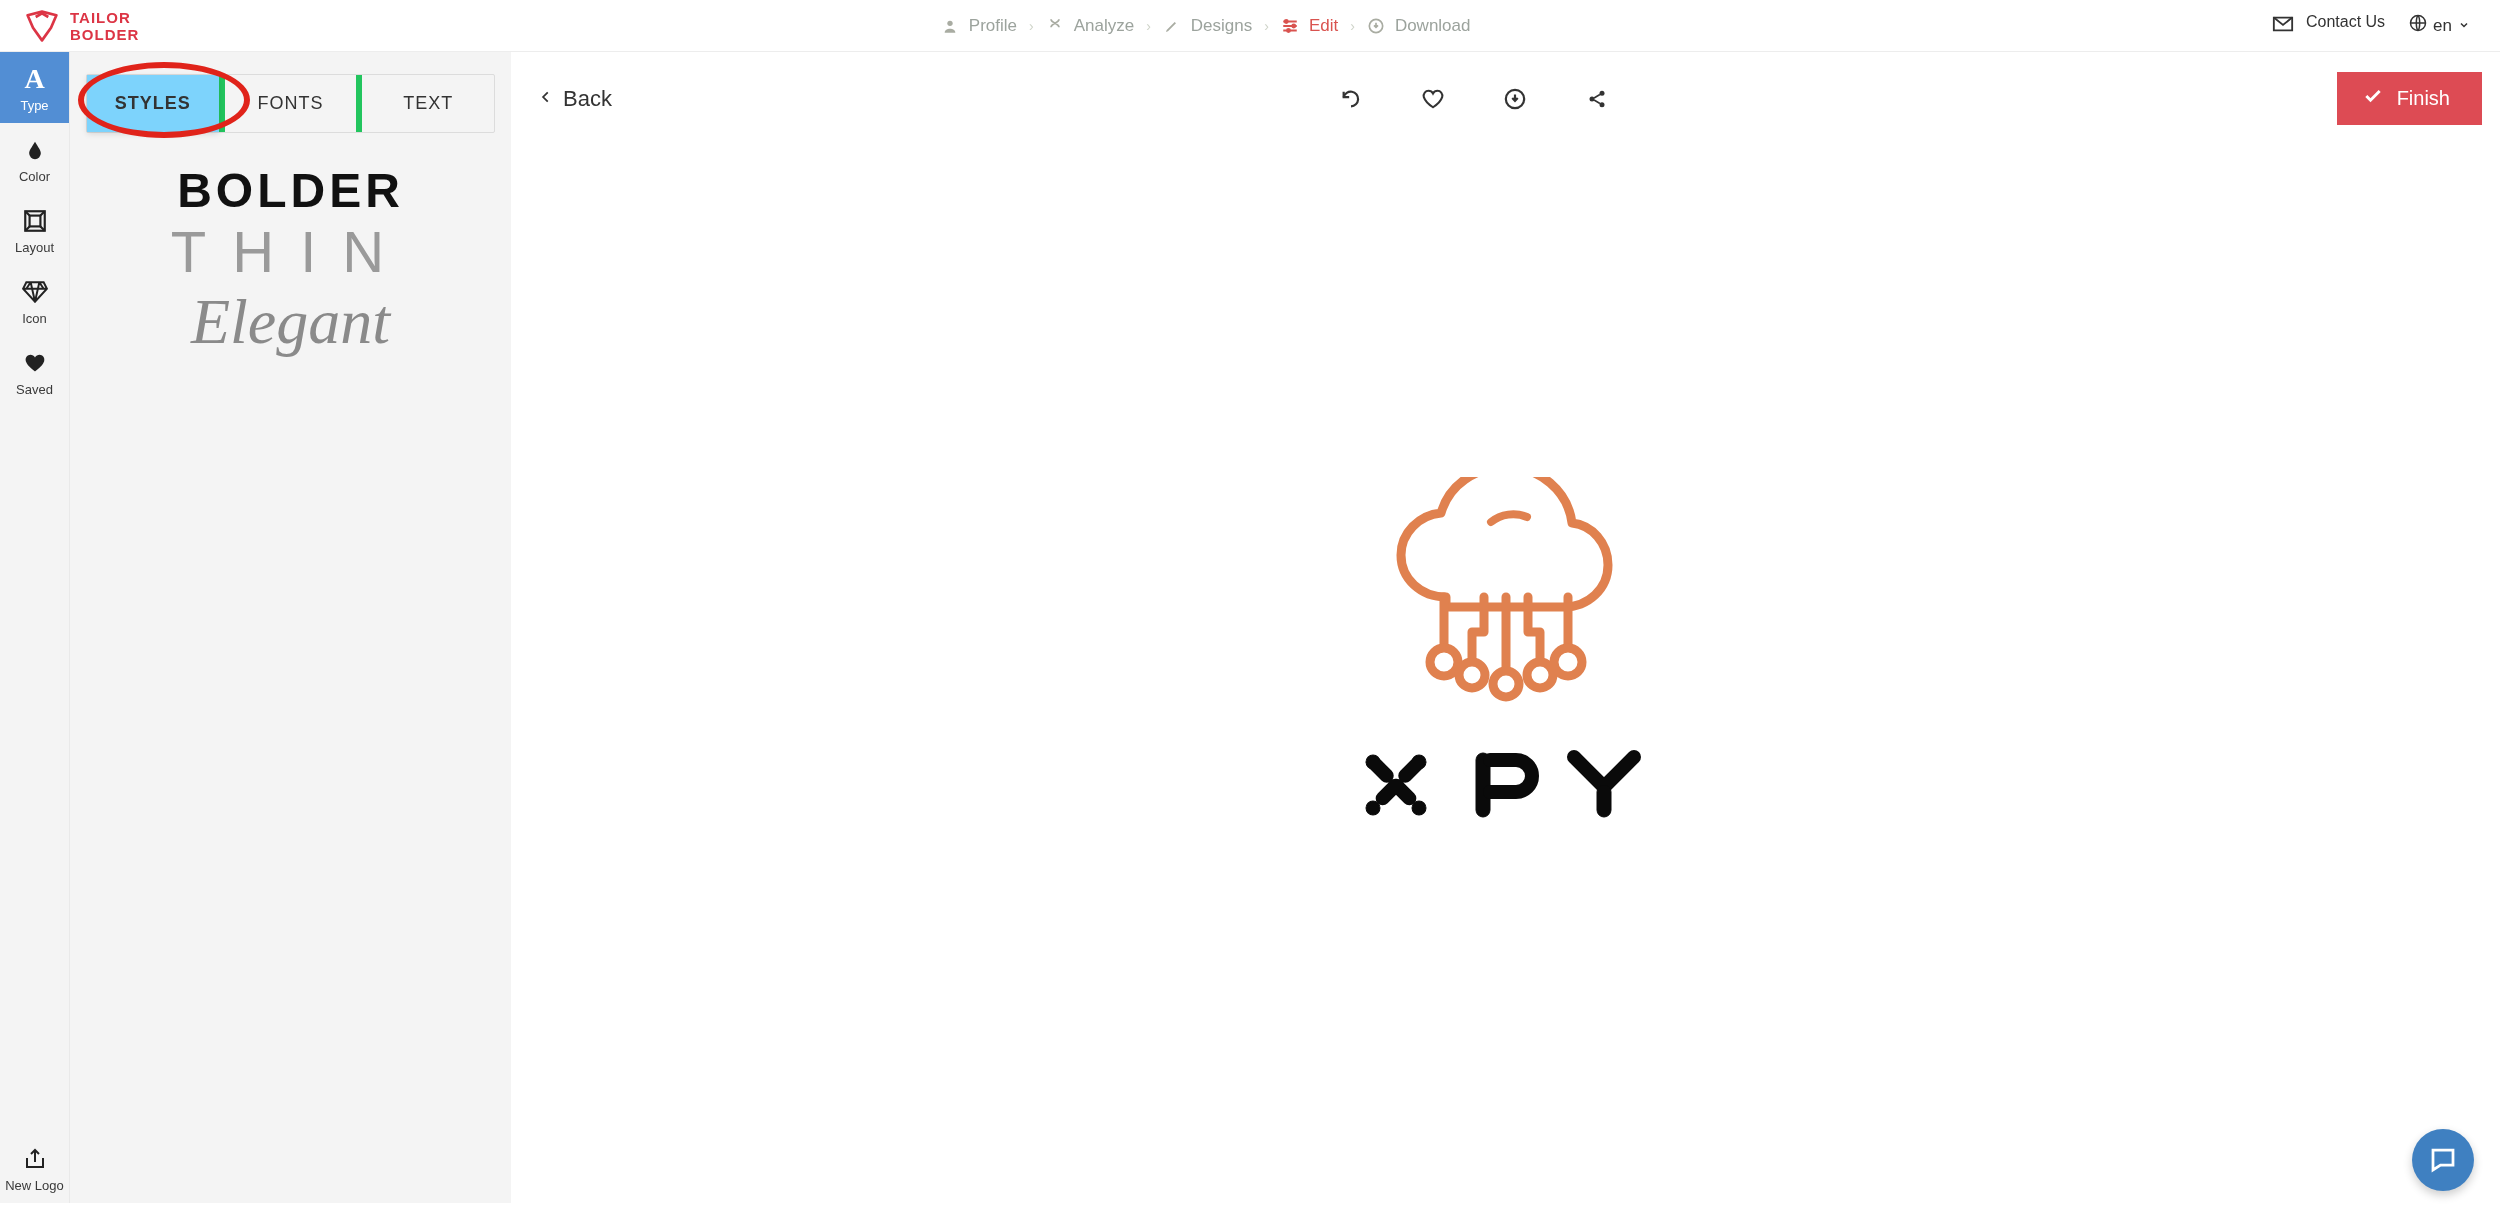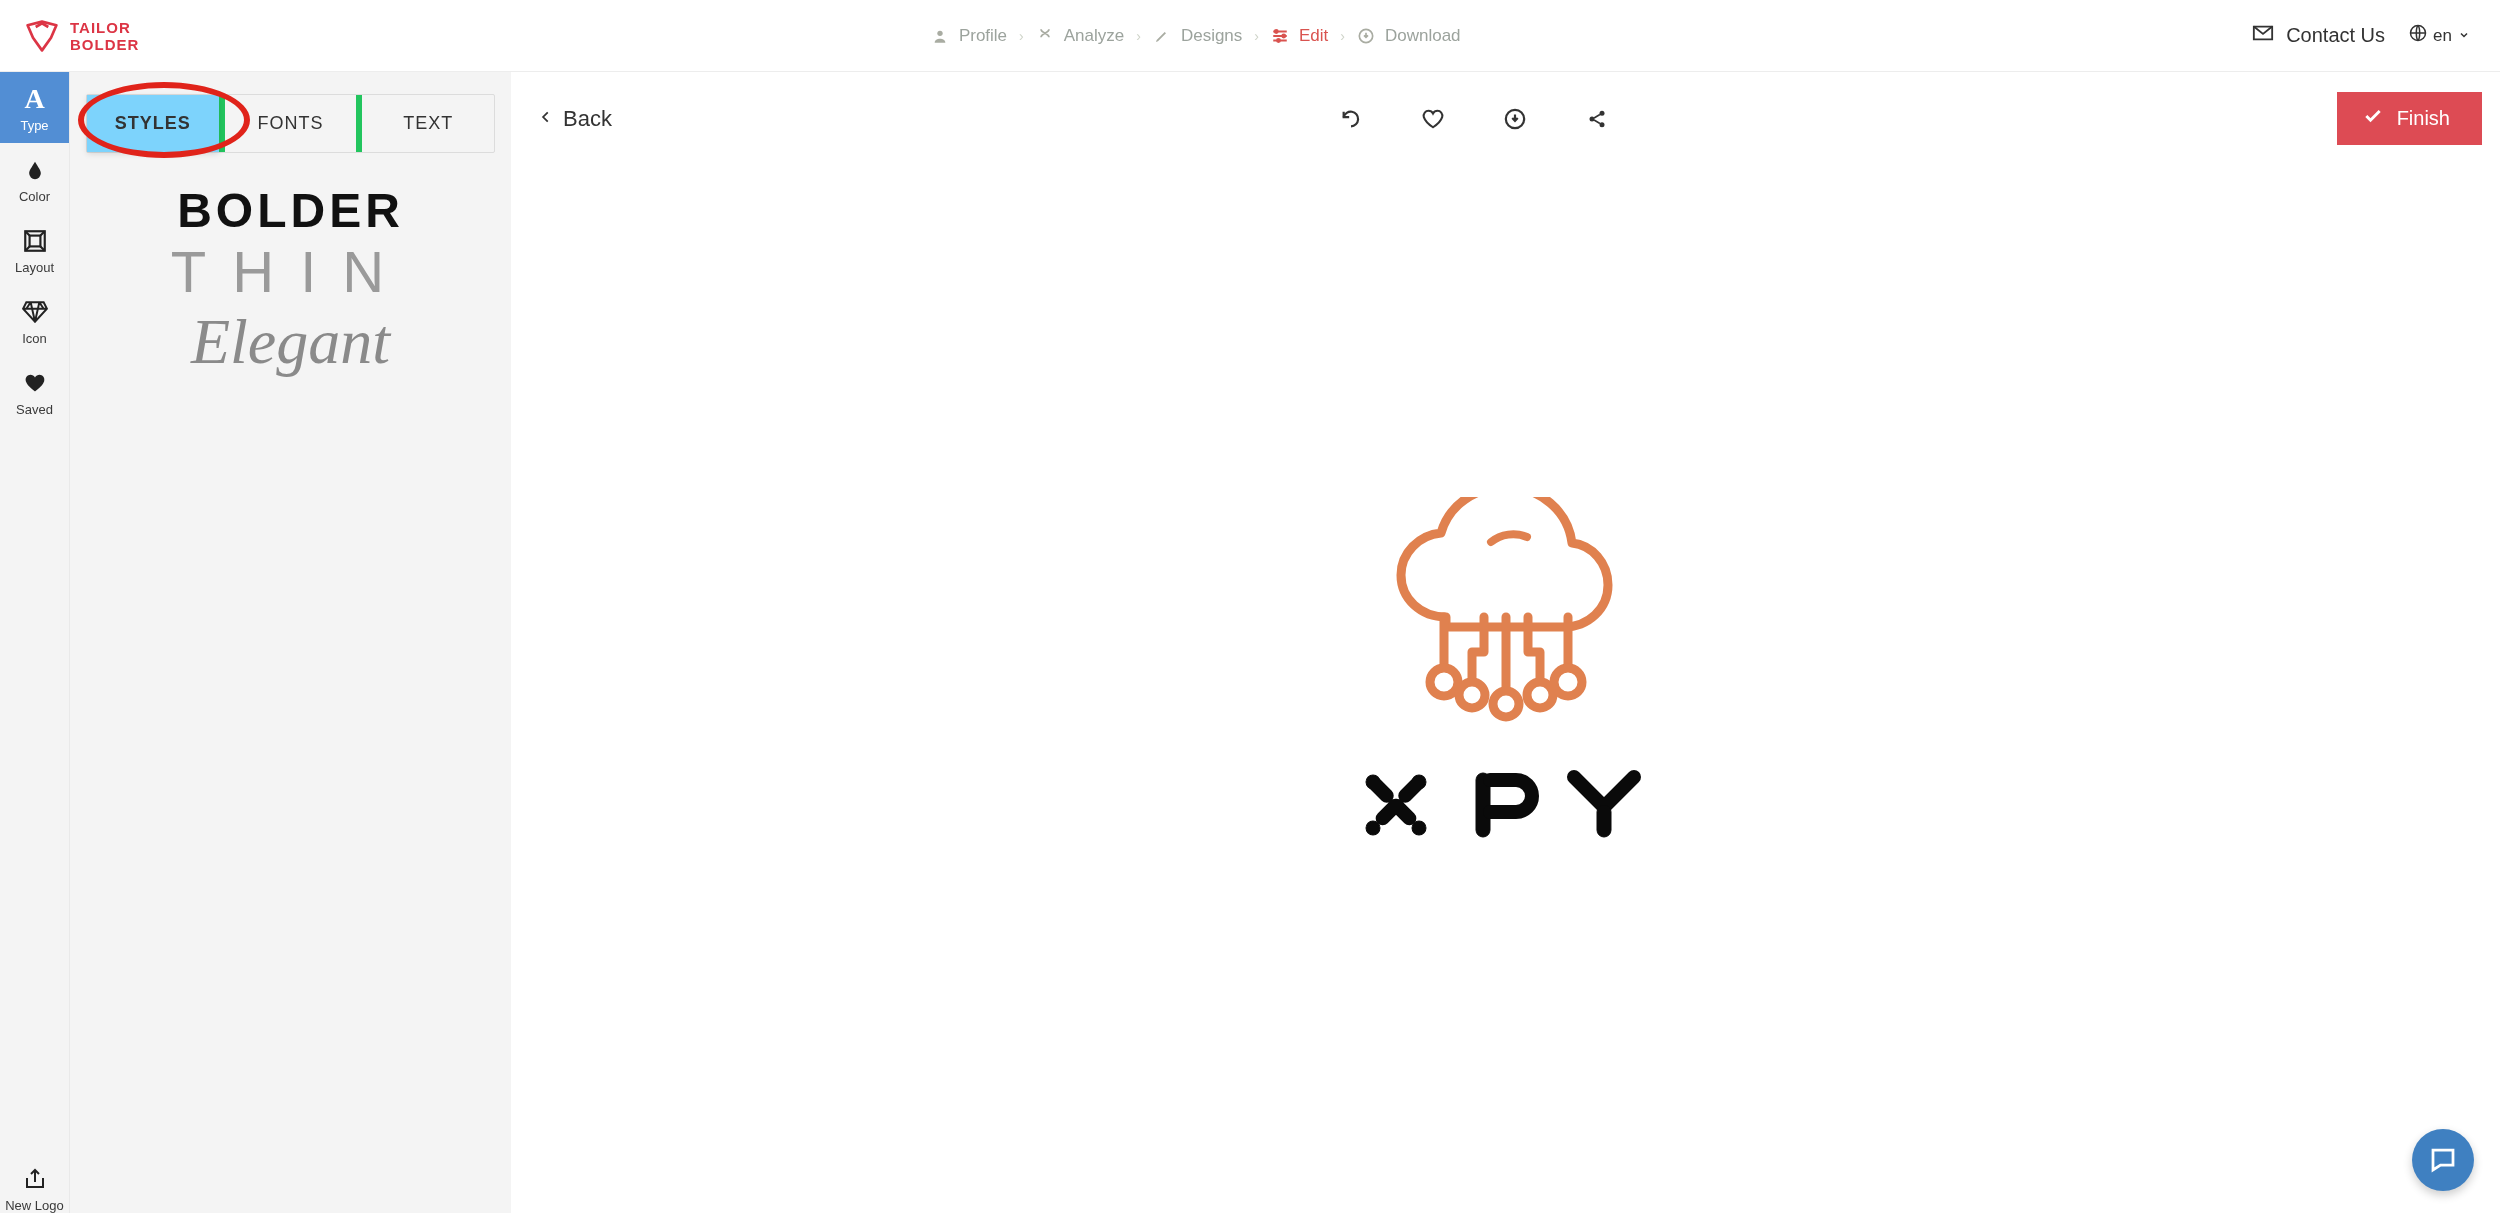--- a/index.html
+++ b/index.html
@@ -1,30 +1,30 @@
 <!DOCTYPE html>
 <html><head>
 <meta charset="utf-8">
 <style>
   * { margin: 0; padding: 0; box-sizing: border-box; }
   body { font-family: -apple-system, BlinkMacSystemFont, "Segoe UI", Helvetica, Arial, sans-serif; background: #fff; color: #333; }
 
   
-  .topbar { display: flex; align-items: center; height: 72px; padding: 0 30px 0 24px; border-bottom: 1px solid #ededed; }
+  .topbar { display: flex; align-items: center; height: 52px; padding: 0 30px 0 24px; border-bottom: 1px solid #ededed; }
   .logo-wrap { display: flex; align-items: center; gap: 10px; }
   .logo-svg { width: 36px; height: 36px; }
   .logo-text { display: flex; flex-direction: column; line-height: 1; font-weight: 700; letter-spacing: 1px; font-size: 15px; color: #dc3545; }
   .logo-text span:first-child { margin-bottom: 2px; }
   .steps { flex: 1; display: flex; align-items: center; justify-content: center; gap: 12px; color: #a9aca2; font-size: 17px; }
   .step { display: flex; align-items: center; gap: 10px; color: #9ca39d; }
   .step.current { color: #d9534f; }
   .step-icon { width: 18px; height: 18px; display: inline-flex; align-items: center; justify-content: center; }
   .chev { color: #cfd4c9; font-size: 14px; }
   .top-right { display: flex; align-items: center; gap: 24px; }
-  .contact { display: flex; align-items: center; gap: 12px; font-size: 20px; color: #333; }
+  .contact { display: flex; gap: 12px; font-size: 16px; color: #333; }
   .lang { display: flex; align-items: center; gap: 6px; font-size: 17px; color: #333; }
 
   
   .app { display: flex; height: calc(100vh - 62px); }
 
   
   .rail { width: 69px; background: #f4f4f4; display: flex; flex-direction: column; align-items: center; padding-top: 0; }
   .rail-item { width: 100%; display: flex; flex-direction: column; align-items: center; justify-content: center; gap: 6px; padding: 14px 0 10px; color: #3a3a3a; font-size: 13px; cursor: pointer; }
   .rail-item.active { background: #528ed4; color: #fff; }
   .rail-item .ricon { width: 26px; height: 26px; display: flex; align-items: center; justify-content: center; }

